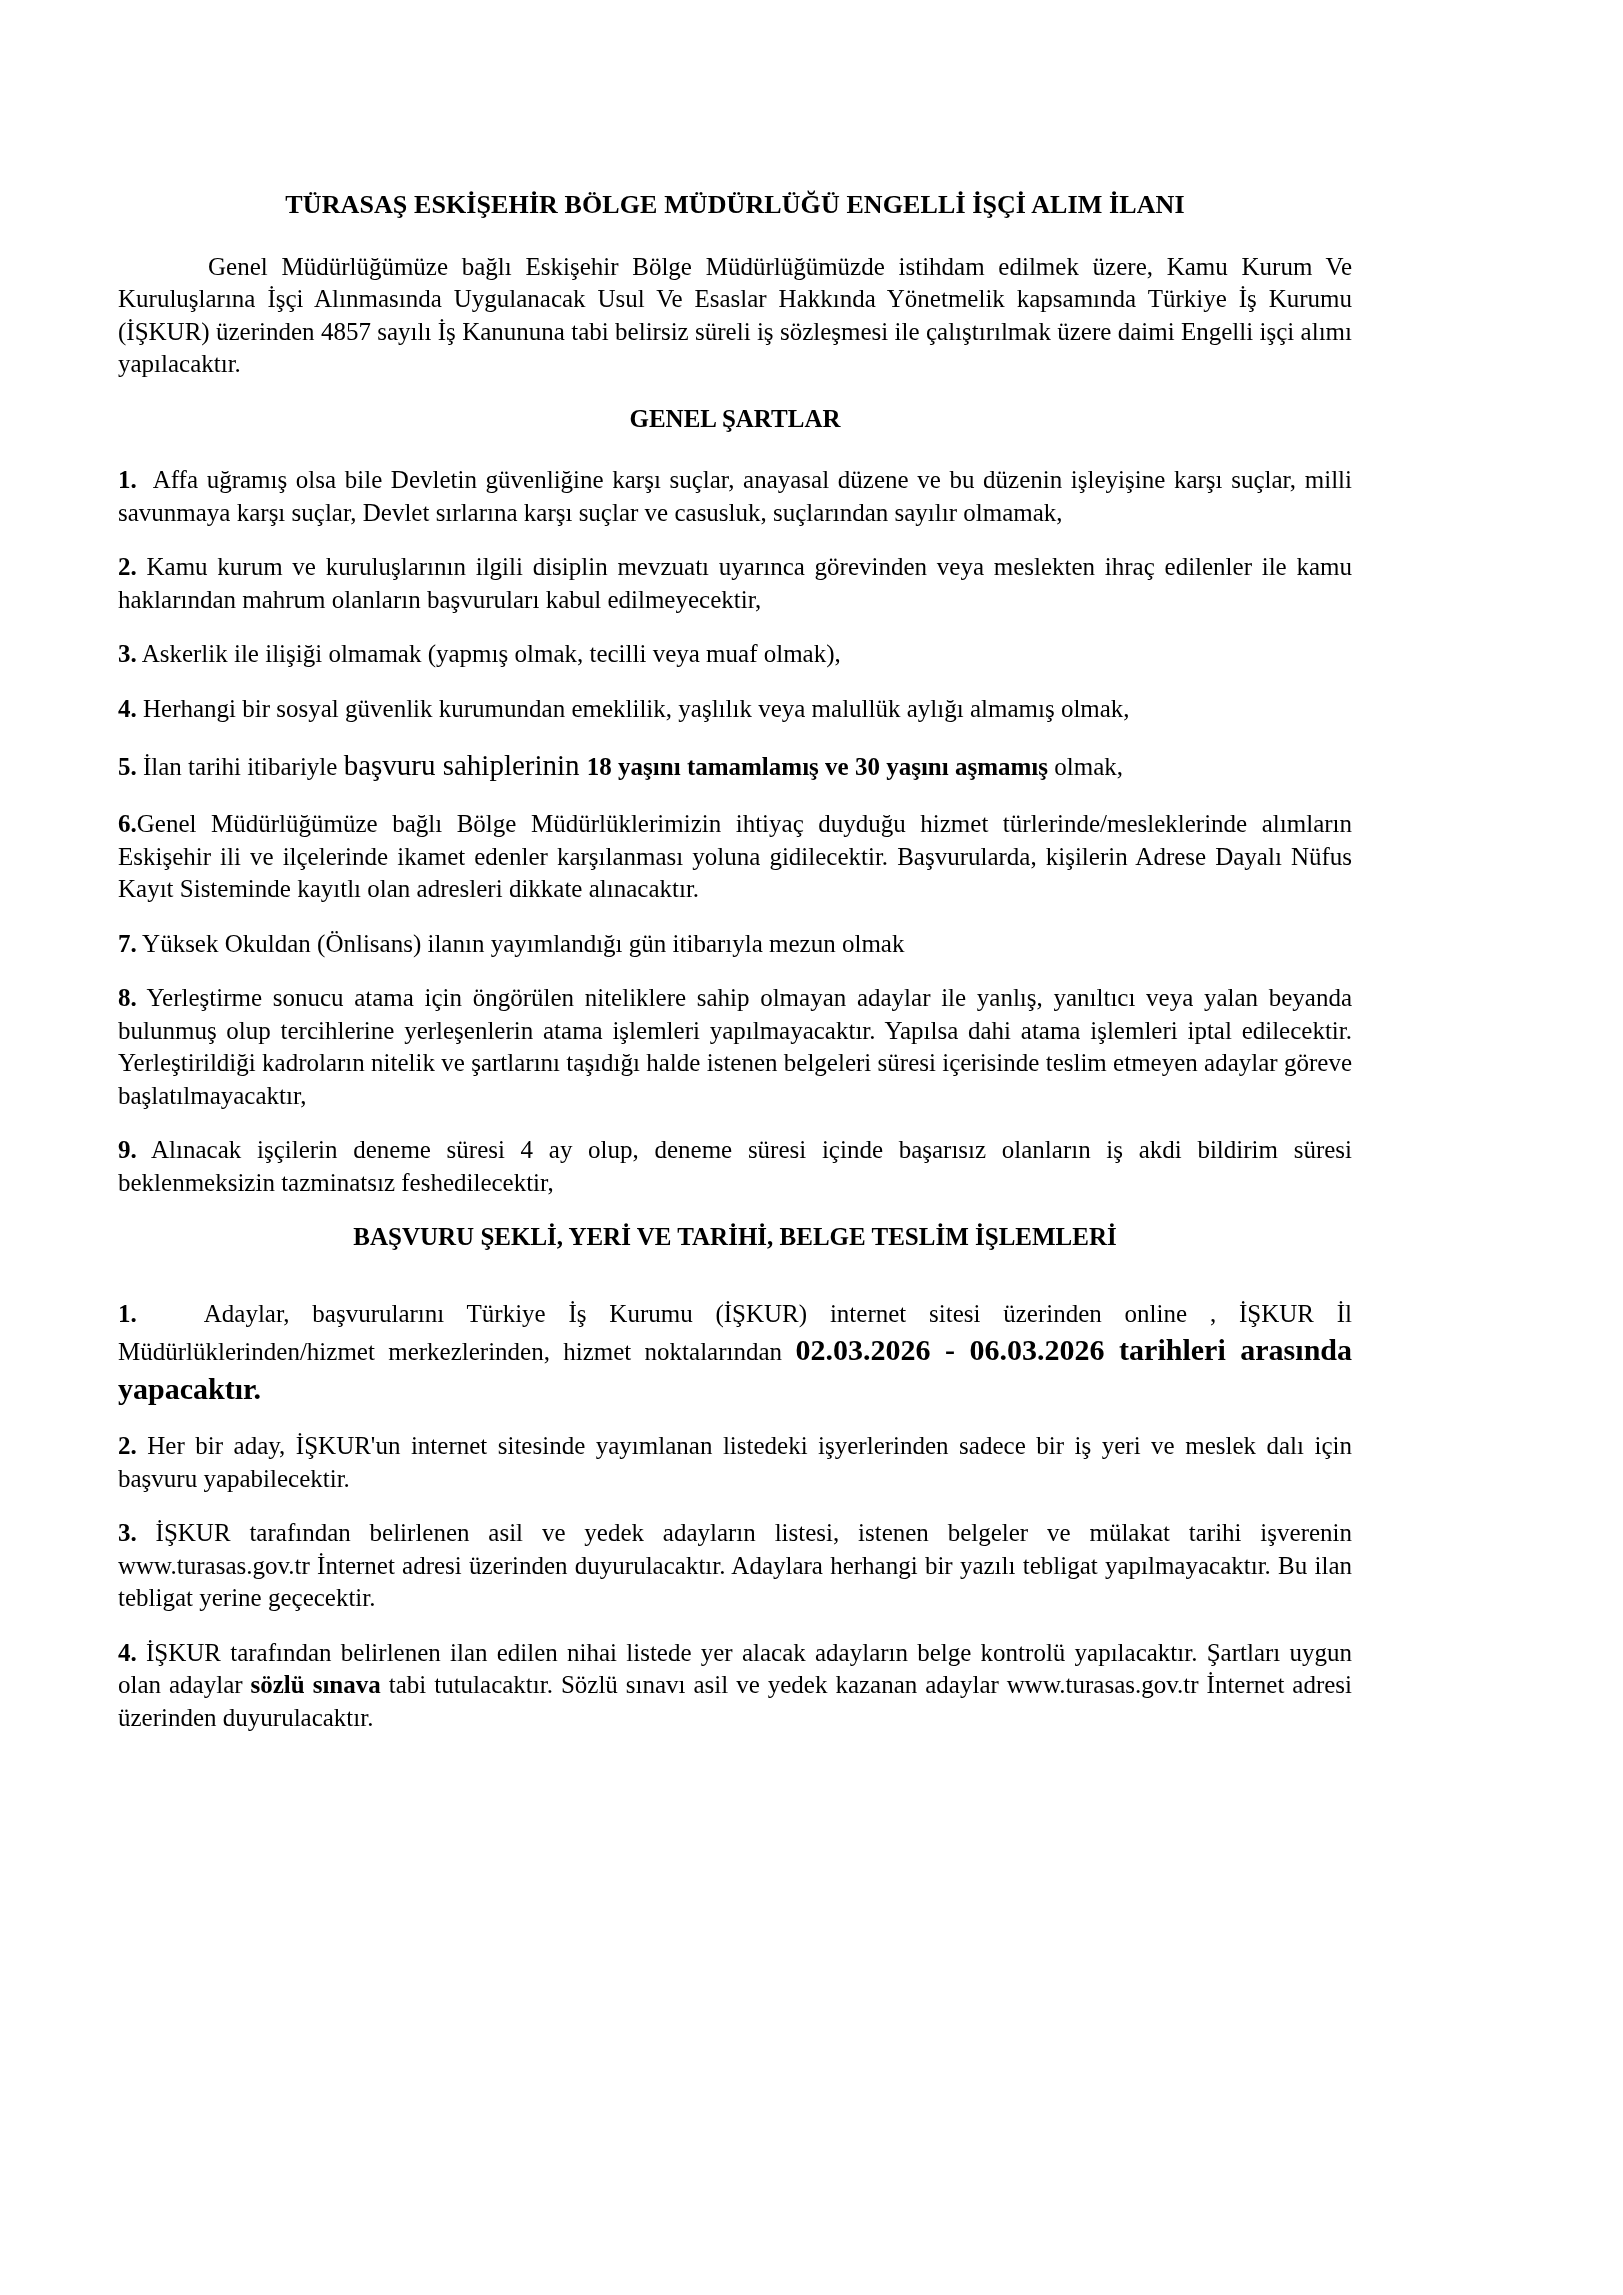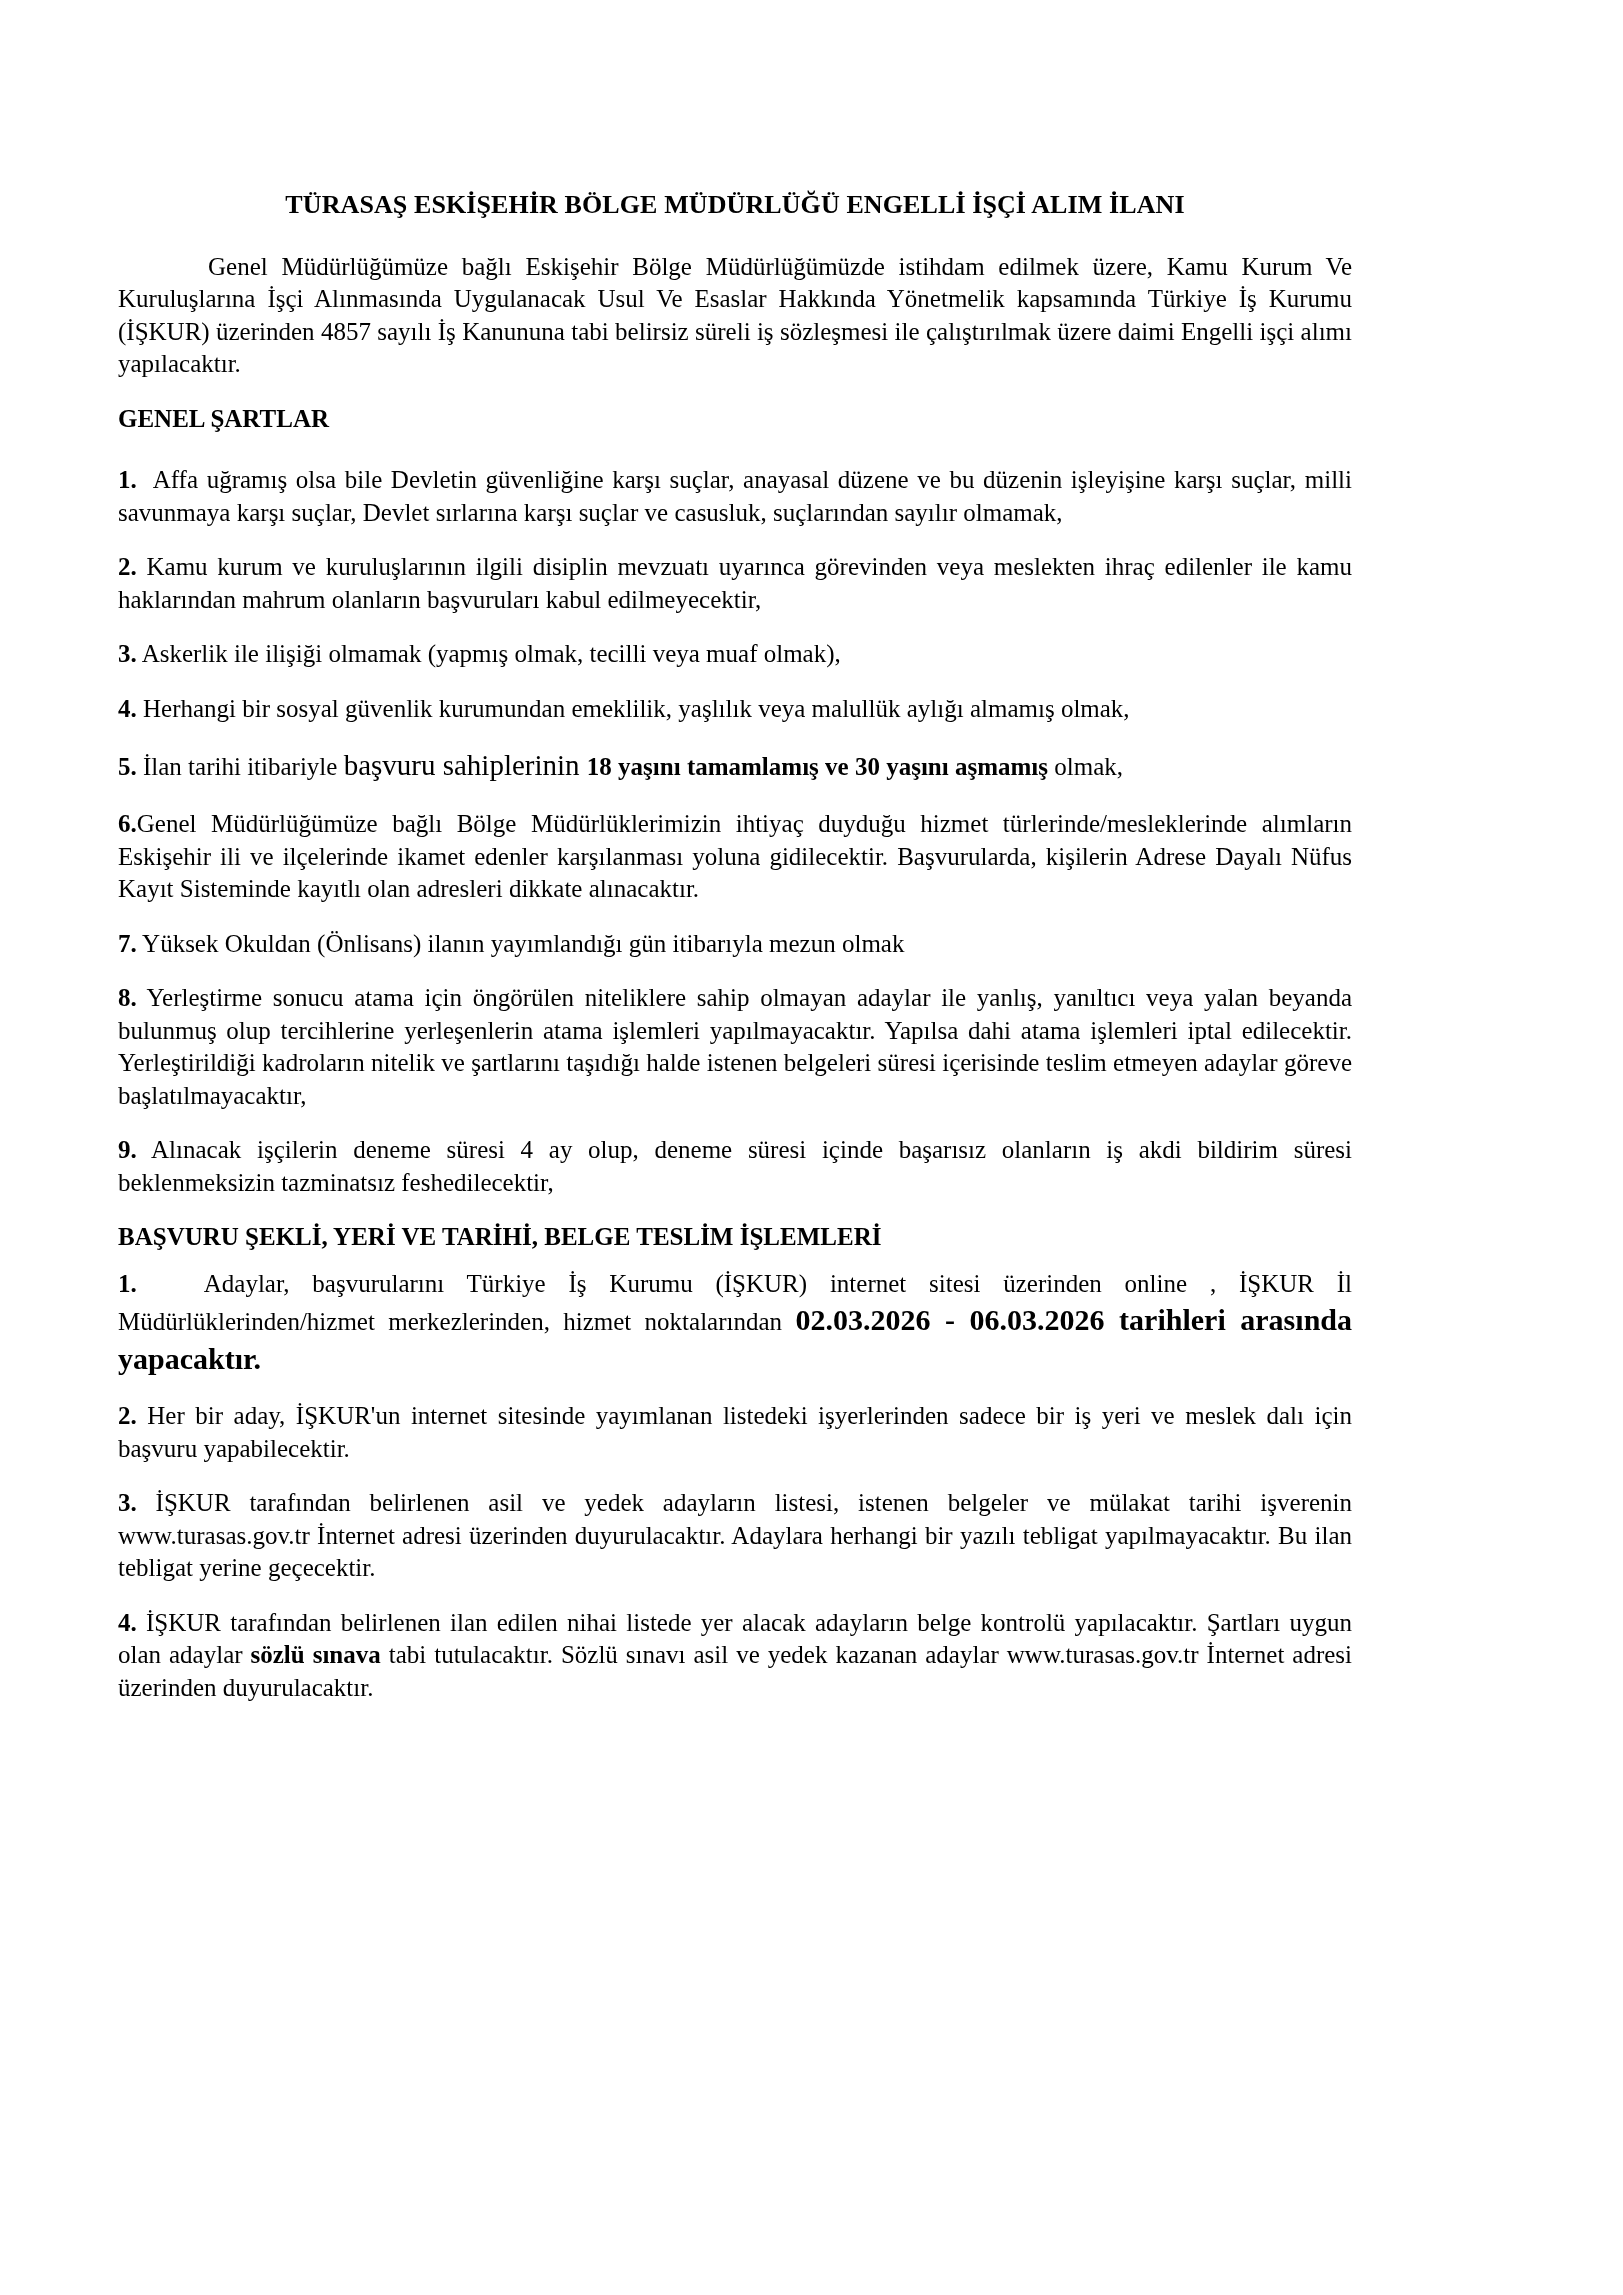--- a/index.html
+++ b/index.html
@@ -40,25 +40,25 @@
   }
   p.intro {
     text-indent: 90px;
     margin-bottom: 22px;
   }
   .section-head {
     margin: 0 0 29px 0;
     font-size: 25px;
     font-weight: bold;
     line-height: 1.30;
-    text-align: left;
+    text-align: center;
   }
   .section-head.second {
     margin-top: 3.9px;
-    margin-bottom: 14px;
+    margin-bottom: 44px;
   }
   p.lead {
     margin-bottom: 27.5px;
     text-align: left;
   }
   .num {
     font-weight: bold;
   }
   .bold {
     font-weight: bold;

